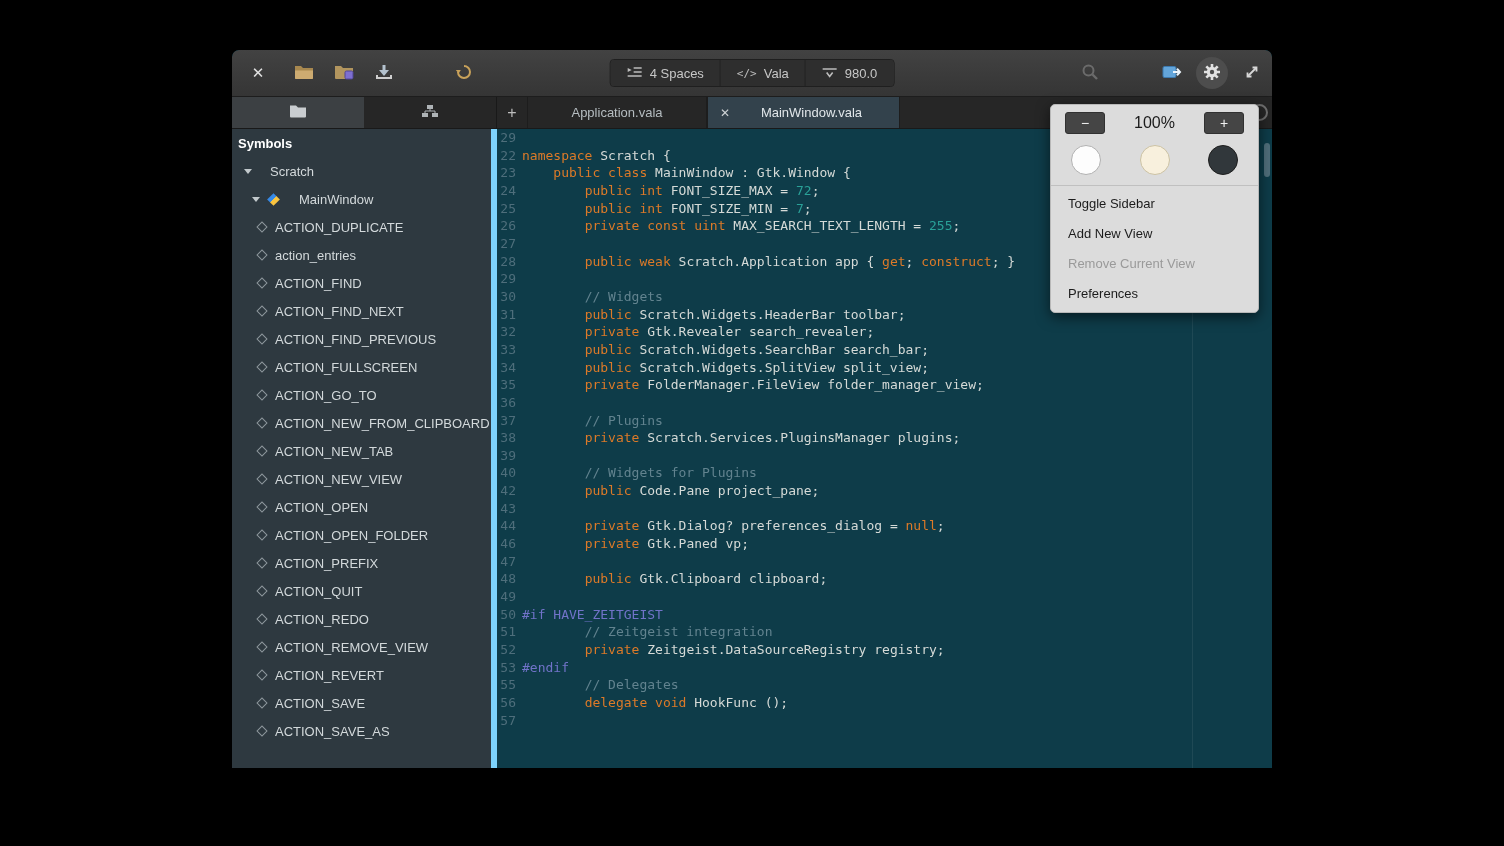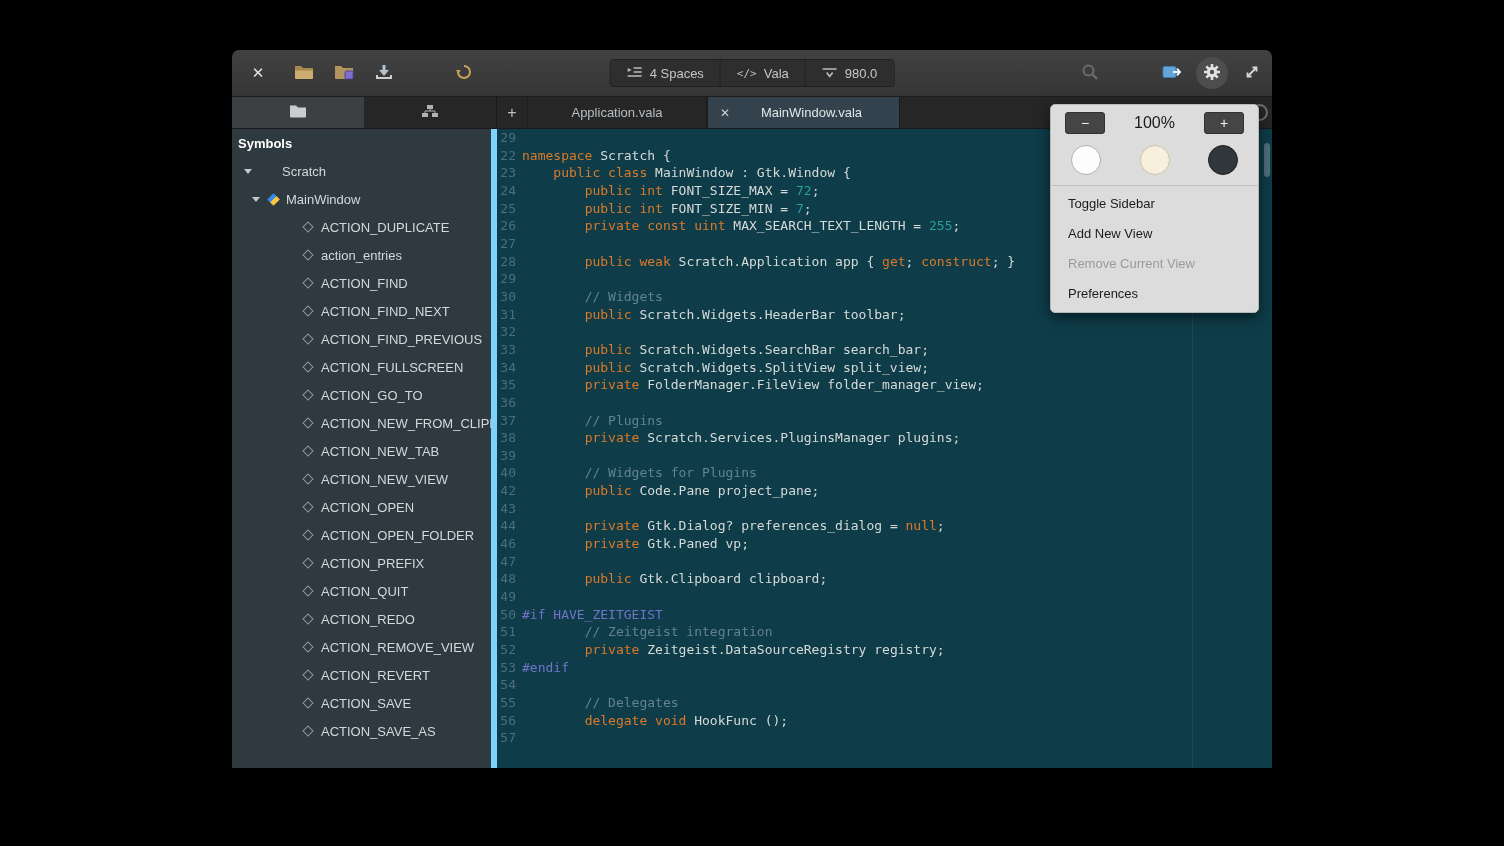--- a/index.html
+++ b/index.html
@@ -70,25 +70,25 @@
   
   .content { flex:1; display:flex; min-height:0; position:relative; }
 
   .sidebar {
     flex:0 0 265px; width:265px; background:#2e3940; border-right:6px solid #7dd3fc;
     overflow:hidden; font-size:13px; color:#d3d9db;
   }
   .sb-title { height:28px; display:flex; align-items:center; padding-left:6px; font-weight:bold; color:#ffffff; font-size:13px; }
   .tree-row { display:flex; align-items:center; height:28px; cursor:pointer; }
   .tree-row.lvl0 { padding-left:12px; }
-  .tree-row.lvl0 .tree-label { margin-left:30px; }
+  .tree-row.lvl0 .tree-label { margin-left:18px; }
   .tree-row.lvl1 { padding-left:20px; }
   .tree-row.lvl1 .diamond { margin-left:9px; }
-  .tree-row.lvl1 .tree-label { margin-left:8px;text-align:right; }
-  .tree-row.lvl2 { padding-left:72px; }
+  .tree-row.lvl1 .tree-label { margin-left:21px;text-align:right; }
+  .tree-row.lvl2 { padding-left:26px; }
   .tree-row.lvl2 .tree-label { margin-left:9px; }
   .expander {
     width:0; height:0; flex:none;
     border-left:4.5px solid transparent; border-right:4.5px solid transparent;
     border-top:5.5px solid #c2c9cc;
   }
   .diamond {
     width:8px; height:8px; flex:none; transform:rotate(45deg);
     border:1px solid #8d979c; background:transparent;
   }
@@ -380,41 +380,40 @@
           <div class="code-line"><span class="gutter">22</span><span class="code-text"><span style="color: rgb(221, 122, 40);">namespace</span><span style="color: rgb(213, 218, 215);"> Scratch {</span></span></div>
           <div class="code-line"><span class="gutter">23</span><span class="code-text"><span style="color: rgb(213, 218, 215);">    </span><span style="color: rgb(221, 122, 40);">public</span><span style="color: rgb(213, 218, 215);"> </span><span style="color: rgb(221, 122, 40);">class</span><span style="color: rgb(213, 218, 215);"> MainWindow : Gtk.Window {</span></span></div>
           <div class="code-line"><span class="gutter">24</span><span class="code-text"><span style="color: rgb(213, 218, 215);">        </span><span style="color: rgb(221, 122, 40);">public</span><span style="color: rgb(213, 218, 215);"> </span><span style="color: rgb(221, 122, 40);">int</span><span style="color: rgb(213, 218, 215);"> FONT_SIZE_MAX = </span><span style="color: rgb(42, 161, 152);">72</span><span style="color: rgb(213, 218, 215);">;</span></span></div>
           <div class="code-line"><span class="gutter">25</span><span class="code-text"><span style="color: rgb(213, 218, 215);">        </span><span style="color: rgb(221, 122, 40);">public</span><span style="color: rgb(213, 218, 215);"> </span><span style="color: rgb(221, 122, 40);">int</span><span style="color: rgb(213, 218, 215);"> FONT_SIZE_MIN = </span><span style="color: rgb(42, 161, 152);">7</span><span style="color: rgb(213, 218, 215);">;</span></span></div>
           <div class="code-line"><span class="gutter">26</span><span class="code-text"><span style="color: rgb(213, 218, 215);">        </span><span style="color: rgb(221, 122, 40);">private</span><span style="color: rgb(213, 218, 215);"> </span><span style="color: rgb(221, 122, 40);">const</span><span style="color: rgb(213, 218, 215);"> </span><span style="color: rgb(221, 122, 40);">uint</span><span style="color: rgb(213, 218, 215);"> MAX_SEARCH_TEXT_LENGTH = </span><span style="color: rgb(42, 161, 152);">255</span><span style="color: rgb(213, 218, 215);">;</span></span></div>
           <div class="code-line"><span class="gutter">27</span><span class="code-text"></span></div>
           <div class="code-line"><span class="gutter">28</span><span class="code-text"><span style="color: rgb(213, 218, 215);">        </span><span style="color: rgb(221, 122, 40);">public</span><span style="color: rgb(213, 218, 215);"> </span><span style="color: rgb(221, 122, 40);">weak</span><span style="color: rgb(213, 218, 215);"> Scratch.Application app { </span><span style="color: rgb(221, 122, 40);">get</span><span style="color: rgb(213, 218, 215);">; </span><span style="color: rgb(221, 122, 40);">construct</span><span style="color: rgb(213, 218, 215);">; }</span></span></div>
           <div class="code-line"><span class="gutter">29</span><span class="code-text"></span></div>
           <div class="code-line"><span class="gutter">30</span><span class="code-text"><span style="color: rgb(213, 218, 215);">        </span><span style="color: rgb(98, 131, 143);">// Widgets</span></span></div>
           <div class="code-line"><span class="gutter">31</span><span class="code-text"><span style="color: rgb(213, 218, 215);">        </span><span style="color: rgb(221, 122, 40);">public</span><span style="color: rgb(213, 218, 215);"> Scratch.Widgets.HeaderBar toolbar;</span></span></div>
-          <div class="code-line"><span class="gutter">32</span></div>
+          <div class="code-line"><span class="gutter">32</span><span class="code-text"><span style="color: rgb(213, 218, 215);">        </span><span style="color: rgb(221, 122, 40);">private</span><span style="color: rgb(213, 218, 215);"> Gtk.Revealer search_revealer;</span></span></div>
           <div class="code-line"><span class="gutter">33</span><span class="code-text"><span style="color: rgb(213, 218, 215);">        </span><span style="color: rgb(221, 122, 40);">public</span><span style="color: rgb(213, 218, 215);"> Scratch.Widgets.SearchBar search_bar;</span></span></div>
           <div class="code-line"><span class="gutter">34</span><span class="code-text"><span style="color: rgb(213, 218, 215);">        </span><span style="color: rgb(221, 122, 40);">public</span><span style="color: rgb(213, 218, 215);"> Scratch.Widgets.SplitView split_view;</span></span></div>
           <div class="code-line"><span class="gutter">35</span><span class="code-text"><span style="color: rgb(213, 218, 215);">        </span><span style="color: rgb(221, 122, 40);">private</span><span style="color: rgb(213, 218, 215);"> FolderManager.FileView folder_manager_view;</span></span></div>
           <div class="code-line"><span class="gutter">36</span><span class="code-text"></span></div>
           <div class="code-line"><span class="gutter">37</span><span class="code-text"><span style="color: rgb(213, 218, 215);">        </span><span style="color: rgb(98, 131, 143);">// Plugins</span></span></div>
           <div class="code-line"><span class="gutter">38</span><span class="code-text"><span style="color: rgb(213, 218, 215);">        </span><span style="color: rgb(221, 122, 40);">private</span><span style="color: rgb(213, 218, 215);"> Scratch.Services.PluginsManager plugins;</span></span></div>
           <div class="code-line"><span class="gutter">39</span><span class="code-text"></span></div>
           <div class="code-line"><span class="gutter">40</span><span class="code-text"><span style="color: rgb(213, 218, 215);">        </span><span style="color: rgb(98, 131, 143);">// Widgets for Plugins</span></span></div>
           <div class="code-line"><span class="gutter">42</span><span class="code-text"><span style="color: rgb(213, 218, 215);">        </span><span style="color: rgb(221, 122, 40);">public</span><span style="color: rgb(213, 218, 215);"> Code.Pane project_pane;</span></span></div>
           <div class="code-line"><span class="gutter">43</span><span class="code-text"></span></div>
           <div class="code-line"><span class="gutter">44</span><span class="code-text"><span style="color: rgb(213, 218, 215);">        </span><span style="color: rgb(221, 122, 40);">private</span><span style="color: rgb(213, 218, 215);"> Gtk.Dialog? preferences_dialog = </span><span style="color: rgb(221, 122, 40);">null</span><span style="color: rgb(213, 218, 215);">;</span></span></div>
           <div class="code-line"><span class="gutter">46</span><span class="code-text"><span style="color: rgb(213, 218, 215);">        </span><span style="color: rgb(221, 122, 40);">private</span><span style="color: rgb(213, 218, 215);"> Gtk.Paned vp;</span></span></div>
           <div class="code-line"><span class="gutter">47</span><span class="code-text"></span></div>
           <div class="code-line"><span class="gutter">48</span><span class="code-text"><span style="color: rgb(213, 218, 215);">        </span><span style="color: rgb(221, 122, 40);">public</span><span style="color: rgb(213, 218, 215);"> Gtk.Clipboard clipboard;</span></span></div>
           <div class="code-line"><span class="gutter">49</span><span class="code-text"></span></div>
           <div class="code-line"><span class="gutter">50</span><span class="code-text"><span style="color: rgb(113, 115, 201);">#if HAVE_ZEITGEIST</span></span></div>
           <div class="code-line"><span class="gutter">51</span><span class="code-text"><span style="color: rgb(213, 218, 215);">        </span><span style="color: rgb(98, 131, 143);">// Zeitgeist integration</span></span></div>
           <div class="code-line"><span class="gutter">52</span><span class="code-text"><span style="color: rgb(213, 218, 215);">        </span><span style="color: rgb(221, 122, 40);">private</span><span style="color: rgb(213, 218, 215);"> Zeitgeist.DataSourceRegistry registry;</span></span></div>
           <div class="code-line"><span class="gutter">53</span><span class="code-text"><span style="color: rgb(113, 115, 201);">#endif</span></span></div>
-          <div class="code-line"><span class="gutter">54</span><span class="code-text"></span></div>
           <div class="code-line"><span class="gutter">55</span><span class="code-text"><span style="color: rgb(213, 218, 215);">        </span><span style="color: rgb(98, 131, 143);">// Delegates</span></span></div>
           <div class="code-line"><span class="gutter">56</span><span class="code-text"><span style="color: rgb(213, 218, 215);">        </span><span style="color: rgb(221, 122, 40);">delegate</span><span style="color: rgb(213, 218, 215);"> </span><span style="color: rgb(221, 122, 40);">void</span><span style="color: rgb(213, 218, 215);"> HookFunc ();</span></span></div>
           <div class="code-line"><span class="gutter">57</span><span class="code-text"></span></div>
         </div>
       <div class="margin-line"></div>
       <div class="scrollbar">
         <div class="scroll-thumb"></div>
       </div>
     </div>
   </div>

